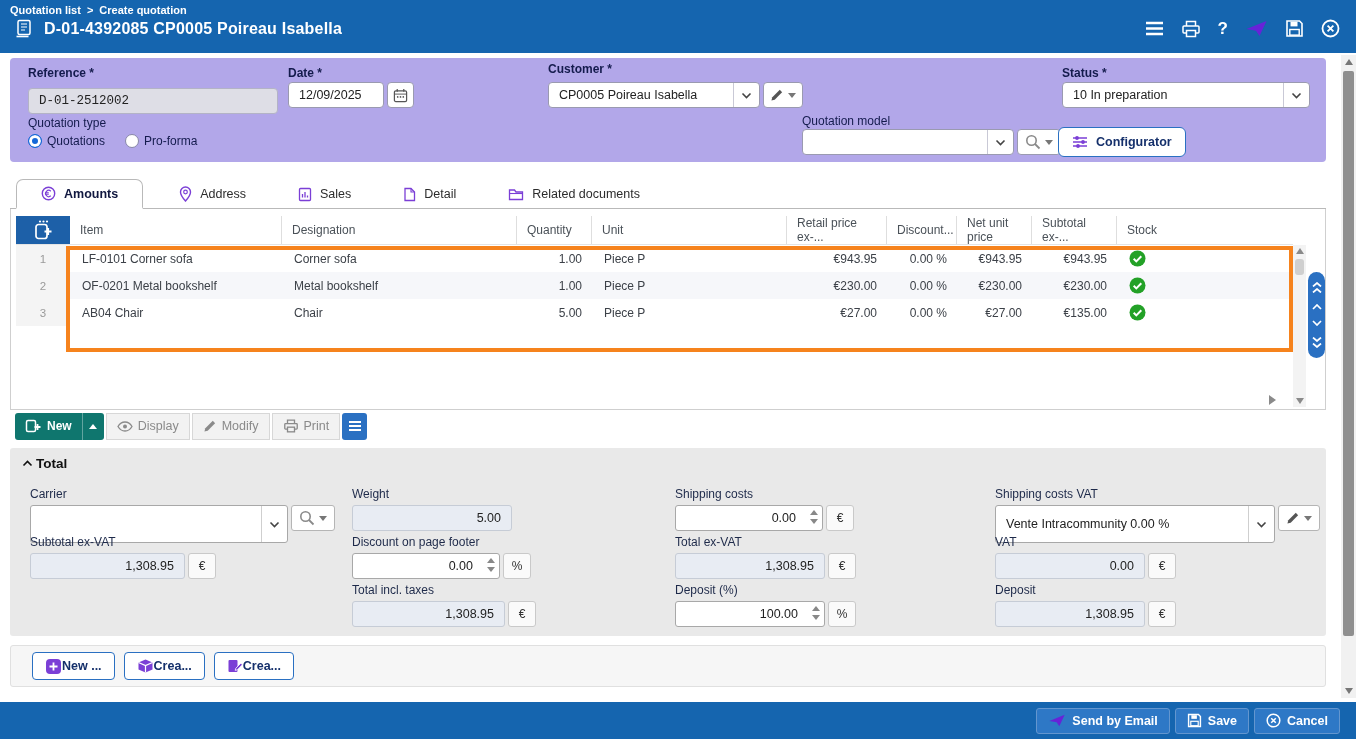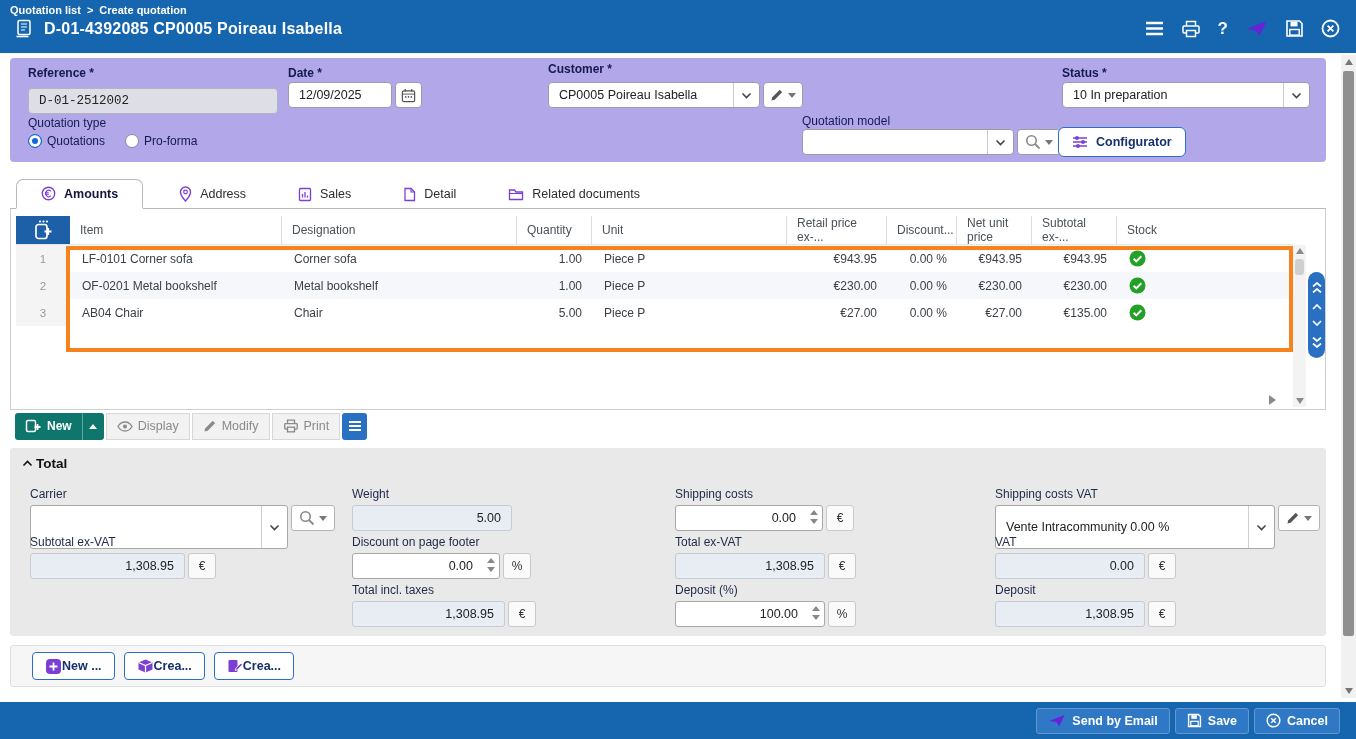--- a/index.html
+++ b/index.html
@@ -79,21 +79,21 @@
   .field { position:absolute; }
   .f-label { font-size:12px; color:#1e2a4a; display:block; margin-bottom:4px; }
   .ctrl-row { display:flex; align-items:stretch; }
   .num-ro { background:#e8ecf3; border:1px solid #c6ccd6; border-radius:3px; height:26px; font-size:12.5px; color:#222; text-align:right; padding:0 10px; font-family:"Liberation Sans",sans-serif; }
   .num-ed { position:relative; }
   .num-ed input { width:100%; height:26px; background:#fff; border:1px solid #a8a8a8; border-radius:3px; font-size:12.5px; color:#222; text-align:right; padding:0 26px 0 10px; font-family:"Liberation Sans",sans-serif; }
   .spinner { position:absolute; right:5px; top:5px; display:flex; flex-direction:column; gap:4px; cursor:pointer; }
   .sp-up { width:0; height:0; border-left:4px solid transparent; border-right:4px solid transparent; border-bottom:5px solid #888; }
   .sp-dn { width:0; height:0; border-left:4px solid transparent; border-right:4px solid transparent; border-top:5px solid #888; }
   .suffix { height:26px; min-width:28px; border:1px solid #c9c9c9; background:#fafafa; border-radius:3px; margin-left:3px; display:flex; align-items:center; justify-content:center; font-size:12px; color:#333; cursor:pointer; }
-  .combo2 { background:#fff; border:1px solid #a8a8a8; border-radius:3px; height:44px; display:flex; align-items:center; cursor:pointer; }
+  .combo2 { background:#fff; border:1px solid #a8a8a8; border-radius:3px; height:38px; display:flex; align-items:center; cursor:pointer; }
   .combo2 .val { flex:1; font-size:12.5px; color:#222; padding:0 10px; white-space:nowrap; overflow:hidden; }
   .combo2 .chev { width:26px; height:100%; border-left:1px solid #cfcfcf; display:flex; align-items:center; justify-content:center; }
   .tool-btn { background:#fff; border:1px solid #b5b5b5; border-radius:3px; height:26px; display:flex; align-items:center; justify-content:center; gap:4px; margin-left:3px; cursor:pointer; }
 
   
   .create-panel { position:absolute; left:10px; top:645px; width:1316px; height:42px; background:#f6f6f6; border:1px solid #e0e0e0; border-radius:3px; display:flex; align-items:center; gap:9px; padding-left:21px; }
   .create-btn { height:28px; background:#fff; border:1px solid #2a70c2; border-radius:4px; color:#15306b; font-weight:bold; font-size:12.5px; display:flex; align-items:center; gap:0; padding:0 12px; cursor:pointer; }
 
   
   .footer { position:absolute; left:0; top:702px; width:1356px; height:37px; background:#1565af; display:flex; justify-content:flex-end; align-items:center; gap:5px; padding-right:16px; }
@@ -162,21 +162,21 @@
   </div>
 
   <div class="header-panel">
     <span class="hp-label" style="left:18px; top:8px;">Reference *</span>
     <div class="hp-ctrl" style="left:18px; top:30px;font-family:Liberation Mono, monospace;">
       <div class="ro-input" style="width:250px;">D-01-2512002</div>
     </div>
 
     <span class="hp-label" style="left:278px; top:8px;">Date *</span>
     <div class="hp-ctrl" style="left:278px; top:24px;">
-      <input class="txt-input" style="width: 104px;" value="12/09/2025">
+      <input class="txt-input" style="width: 96px;" value="12/09/2025">
       <span class="sq-btn" style="width:27px;">
         <svg width="15" height="15" viewBox="0 0 16 16">
             <rect x="1.5" y="3" width="13" height="11.5" rx="1.5" fill="none" stroke="#555" stroke-width="1.3"></rect>
             <path d="M4.5 1v3M11.5 1v3" stroke="#555" stroke-width="1.3"></path>
             <path d="M1.5 6.5h13" stroke="#555" stroke-width="1"></path>
             <circle cx="5" cy="9.5" r=".9" fill="#555"></circle>
             <circle cx="8" cy="9.5" r=".9" fill="#555"></circle>
             <circle cx="11" cy="9.5" r=".9" fill="#555"></circle>
           </svg>
       </span>

